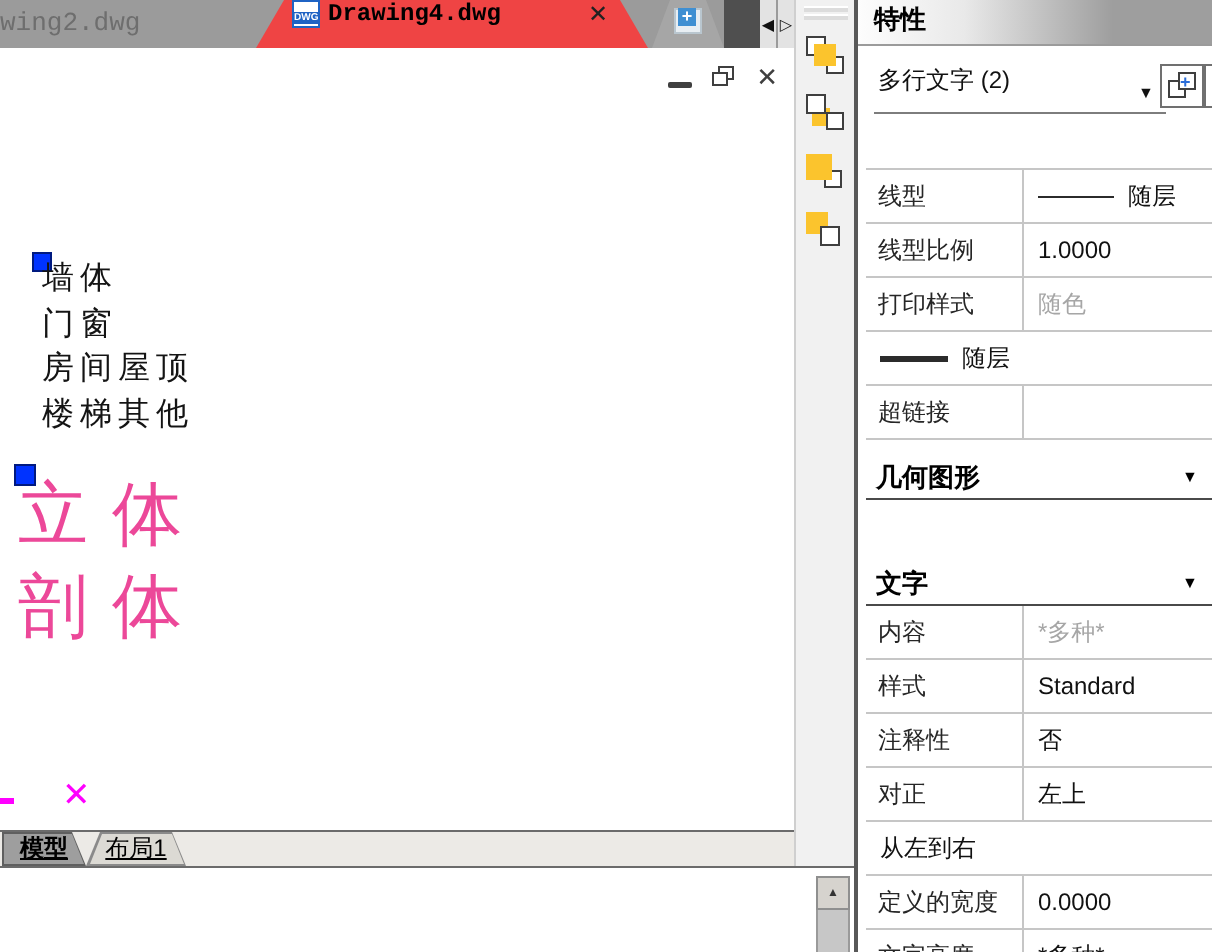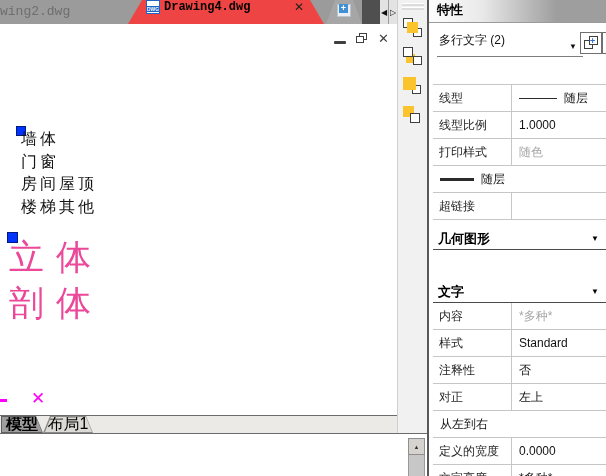--- a/index.html
+++ b/index.html
@@ -40,21 +40,21 @@
   #layer-lines .tline{font-size:16px;line-height:22.5px;letter-spacing:3px;color:#141414;}
   .bigtext{position:absolute;left:9px;font-size:35px;letter-spacing:12px;color:#ec4899;font-family:Liberation Sans, sans-serif;}
   #big-text-1{top:210px;}
   #big-text-2{top:256px;}
   #cursor-dash{position:absolute;left:0;top:375px;width:7px;height:3px;background:#ff00ff;}
   #cursor-x{position:absolute;left:31px;top:364px;font-size:17px;color:#ff00ff;font-weight:bold;}
   
   #layout-tabbar{position:absolute;left:0;top:415px;width:397px;height:18px;background:#eceae6;border-top:1px solid #6b6b6b;box-sizing:border-box;}
   .sheet-tab{position:absolute;top:0;height:17px;}
   .sheet-tab .outer{position:absolute;inset:0;}
-  .sheet-tab .inner{position:absolute;inset:1px;display:flex;align-items:center;justify-content:center;font-size:16px;white-space:nowrap;}
+  .sheet-tab .inner{position:absolute;inset:1px;display:flex;align-items:center;justify-content:center;font-size:12px;white-space:nowrap;text-decoration:underline;}
   #tab-model{left:1px;width:42px;}
   #tab-model .outer{background:#5f5f5f;clip-path:polygon(0 0,35px 0,42px 17px,0 17px);}
   #tab-model .inner{background:#9e9e9e;clip-path:polygon(0 0,34px 0,40px 15px,0 15px);font-weight:bold;color:#000;}
   #tab-layout1{left:43px;width:50px;}
   #tab-layout2{left:93px;width:50px;margin-top:28px;}
   .layout-tab .outer{background:#8a8a8a;clip-path:polygon(7px 0,43px 0,50px 17px,0 17px);}
   .layout-tab .inner{background:#dcdad4;clip-path:polygon(7px 0,42px 0,48px 15px,1px 15px);color:#000;}
   
   #command-area{position:absolute;left:0;top:433px;width:427px;height:43px;background:#fff;border-top:1px solid #6b6b6b;box-sizing:border-box;}
   #cmd-scrollbar{position:absolute;left:408px;top:4px;width:17px;height:39px;}

